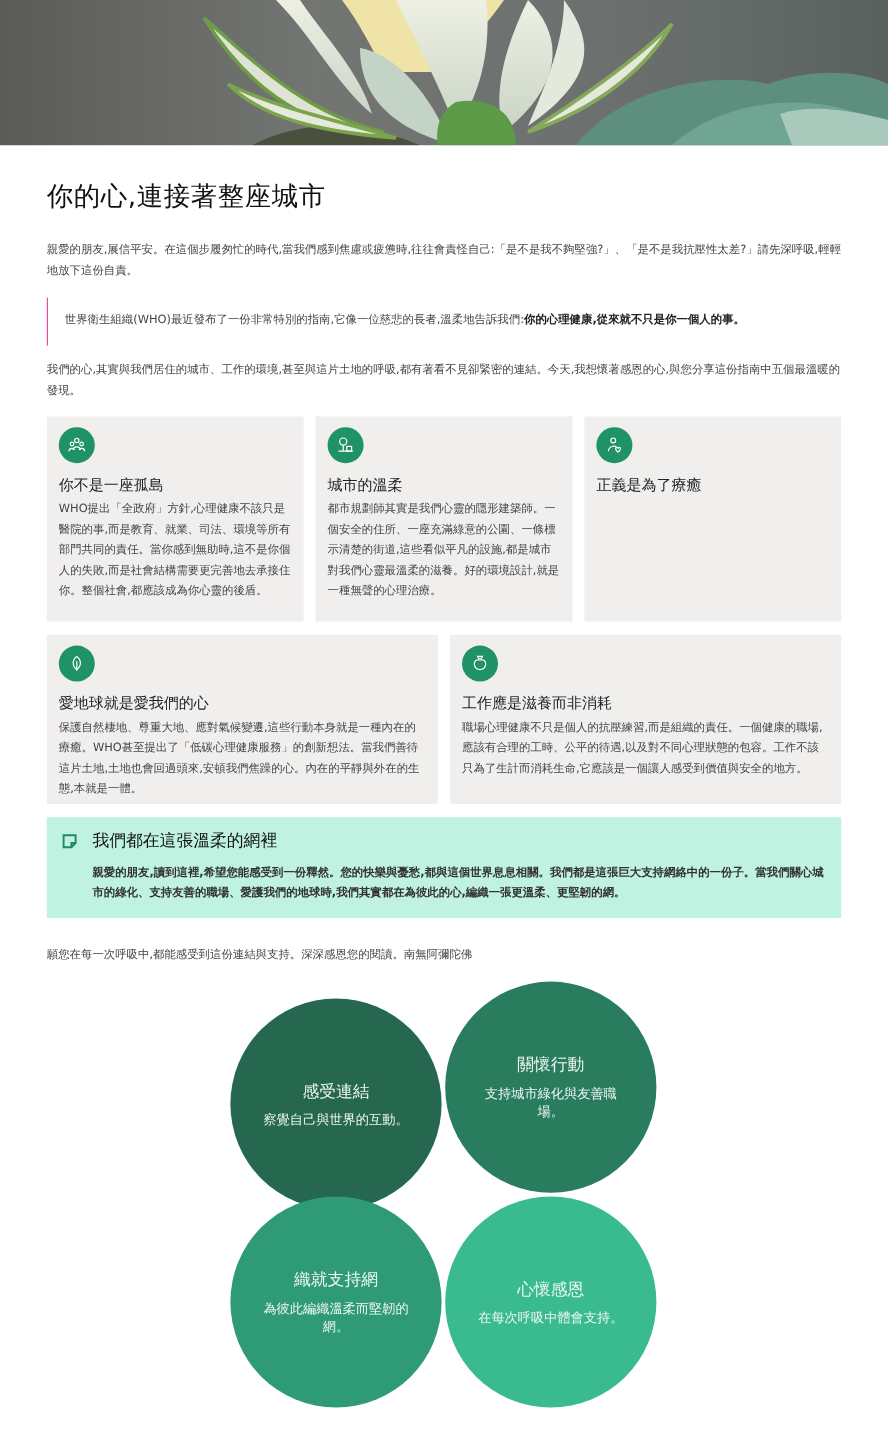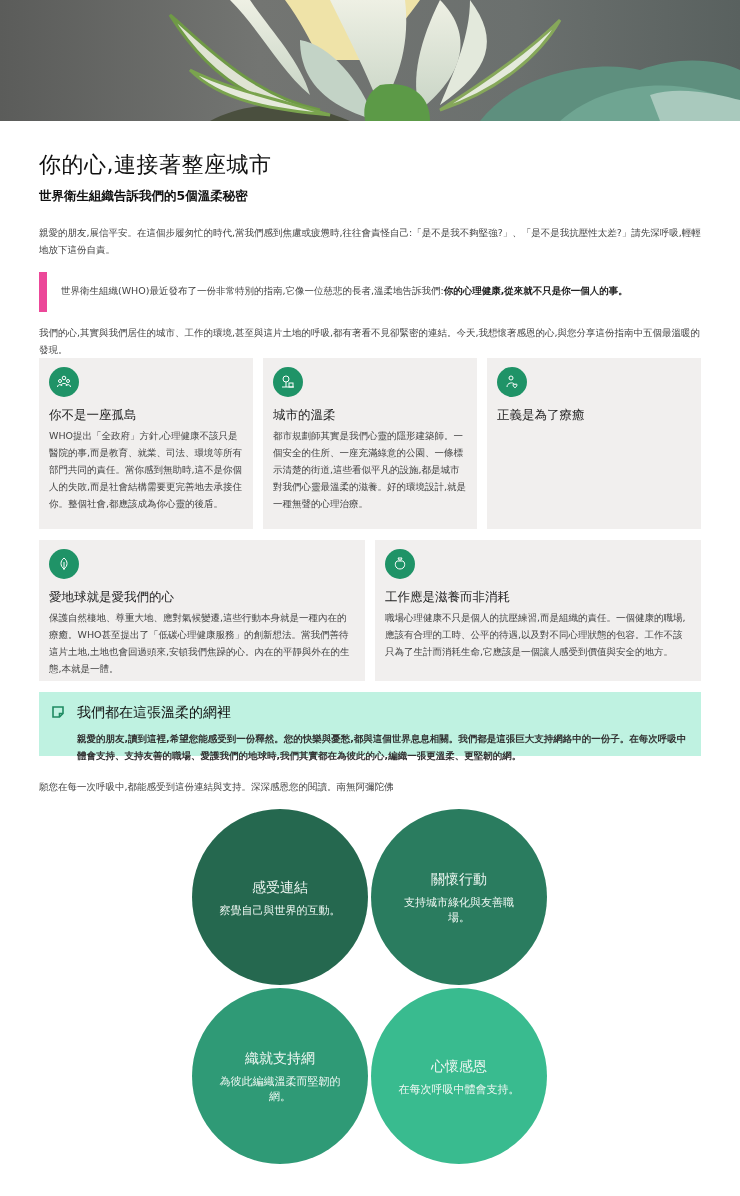--- a/index.html
+++ b/index.html
@@ -9,34 +9,34 @@
   .hero { width: 740px; height: 121px; position: relative; overflow: hidden;
     background: linear-gradient(90deg, #5f5f5c 0%, #707270 30%, #6f7370 60%, #5d6866 100%); }
   .hero svg { position: absolute; left: 0; top: 0; }
 
   .content { padding: 0 39px; }
   .title { font-size: 22px; font-weight: normal; color: #111; margin-top: 28px; line-height: 32px; letter-spacing: 0.5px; }
   .subtitle { font-size: 12.5px; font-weight: bold; color: #111; margin-top: 6px; line-height: 18px; }
   .p { font-size: 9.5px; line-height: 17px; color: #444; }
   .intro { margin-top: 19px; }
 
-  .quote { margin-top: 14px; border-left: 8px solid #ec4899; padding: 10px 0 12px 14px; font-size: 9.5px; line-height: 17px; color: #444; height: 40px; }
+  .quote { margin-top: 14px; border-left: 1px solid #ec4899; padding: 10px 0 12px 14px; font-size: 9.5px; line-height: 17px; color: #444; height: 40px; }
   .quote b { color: #222; }
   .para2 { margin-top: 12px; }
 
-  .row1 { display: flex; gap: 10px; }
+  .row1 { display: flex; gap: 10px; margin-top: 13px; }
   .row1 .card { width: 214px; height: 171px; }
   .row2 { display: flex; gap: 10px; margin-top: 11px; align-items: center; }
   .row2 .card { width: 326px; height: 141px; }
   .card { background: #f1efee; padding: 9px 10px 8px 10px; }
   .badge { width: 30px; height: 30px; border-radius: 50%; background: #1f9367; display: flex; align-items: center; justify-content: center; }
   .card-title { font-size: 12.5px; color: #222; margin-top: 9px; line-height: 18px; }
   .card-text { font-size: 9.5px; line-height: 17px; color: #444; margin-top: 3px; }
 
-  .callout { margin-top: 11px; background: #bff2e1; padding: 10px 12px 12px 12px; height: 64px; }
+  .callout { margin-top: 11px; background: #bff2e1; padding: 10px 12px 12px 12px; height: 84px; }
   .callout-head { display: flex; align-items: center; gap: 12px; }
   .callout-title { font-size: 14px; color: #111; line-height: 20px; }
   .callout-text { font-size: 9.5px; line-height: 17px; color: #333; font-weight: bold; margin-top: 8px; padding-left: 26px; }
 
   .closing { margin-top: 24px; font-size: 9.5px; color: #444; line-height: 14px; }
 
   .circles { position: relative; width: 740px; height: 370px; margin-top: 15px; }
   .circle { position: absolute; width: 176px; height: 176px; border-radius: 50%; display: flex; flex-direction: column; align-items: center; justify-content: center; color: #eef7f2; text-align: center; padding: 0 26px; }
   .circle .ct { font-size: 14px; line-height: 20px; margin-bottom: 6px; }
   .circle .cd { font-size: 11px; line-height: 15px; }
@@ -71,21 +71,20 @@
     <path d="M300 40 C330 45 360 80 375 120 C340 110 300 90 300 40 Z" fill="#c3d3c6"></path>
     <path d="M440 0 C470 30 470 70 420 110 C410 80 420 40 440 0 Z" fill="url(#petal)"></path>
     <path d="M470 0 C500 40 490 70 440 105 C455 70 470 35 470 0 Z" fill="#e3e9dc"></path>
     <path d="M560 20 C540 55 500 90 440 110 C480 85 530 50 560 20 Z" fill="#e4eadb" stroke="#86a85a" stroke-width="3"></path>
     <path d="M380 85 C410 80 430 95 430 121 L365 121 C362 105 368 92 380 85 Z" fill="#5c9a47"></path>
   </svg>
 </div>
 
 <div class="content">
   <h1 class="title">你的心,連接著整座城市</h1>
-  <h2 class="subtitle">世界衛生組織告訴我們的5個溫柔秘密</h2>
 
   <p class="p intro">親愛的朋友,展信平安。在這個步履匆忙的時代,當我們感到焦慮或疲憊時,往往會責怪自己:「是不是我不夠堅強?」、「是不是我抗壓性太差?」請先深呼吸,輕輕地放下這份自責。</p>
 
   <blockquote class="quote">
     <span>世界衛生組織(WHO)最近發布了一份非常特別的指南,它像一位慈悲的長者,溫柔地告訴我們:</span><b>你的心理健康,從來就不只是你一個人的事。</b>
   </blockquote>
 
   <p class="p para2">我們的心,其實與我們居住的城市、工作的環境,甚至與這片土地的呼吸,都有著看不見卻緊密的連結。今天,我想懷著感恩的心,與您分享這份指南中五個最溫暖的發現。</p>
 
   <div class="row1">
@@ -151,28 +150,28 @@
   </div>
 
   <div class="callout">
     <div class="callout-head">
       <svg width="14" height="14" viewBox="0 0 14 14" fill="none" stroke="#1f8a62" stroke-width="1.6">
         <path d="M2 2 H12 V8.5 L8.5 12 H2 Z"></path>
           <path d="M8.5 12 V8.5 H12"></path>
       </svg>
       <div class="callout-title">我們都在這張溫柔的網裡</div>
     </div>
-    <div class="callout-text">親愛的朋友,讀到這裡,希望您能感受到一份釋然。您的快樂與憂愁,都與這個世界息息相關。我們都是這張巨大支持網絡中的一份子。在每次呼吸中體會支持、支持友善的職場、愛護我們的地球時,我們其實都在為彼此的心,編織一張更溫柔、更堅韌的網。</div>
+    <div class="callout-text">親愛的朋友,讀到這裡,希望您能感受到一份釋然。您的快樂與憂愁,都與這個世界息息相關。我們都是這張巨大支持網絡中的一份子。當我們關心城市的綠化、支持友善的職場、愛護我們的地球時,我們其實都在為彼此的心,編織一張更溫柔、更堅韌的網。</div>
   </div>
 
   <p class="closing">願您在每一次呼吸中,都能感受到這份連結與支持。深深感恩您的閱讀。南無阿彌陀佛</p>
 </div>
 
 <div class="circles">
-  <div class="circle" style="left:192px; top:0; background:#25684f;">
+  <div class="circle" style="left:192px; top:14px; background:#25684f;">
     <div class="ct">感受連結</div>
     <div class="cd">察覺自己與世界的互動。</div>
   </div>
   <div class="circle" style="left:371px; top:0; background:#2a7c5f;">
     <div class="ct">關懷行動</div>
     <div class="cd">支持城市綠化與友善職場。</div>
   </div>
   <div class="circle" style="left:192px; top:179px; background:#2f9a76;">
     <div class="ct">織就支持網</div>
     <div class="cd">為彼此編織溫柔而堅韌的網。</div>

